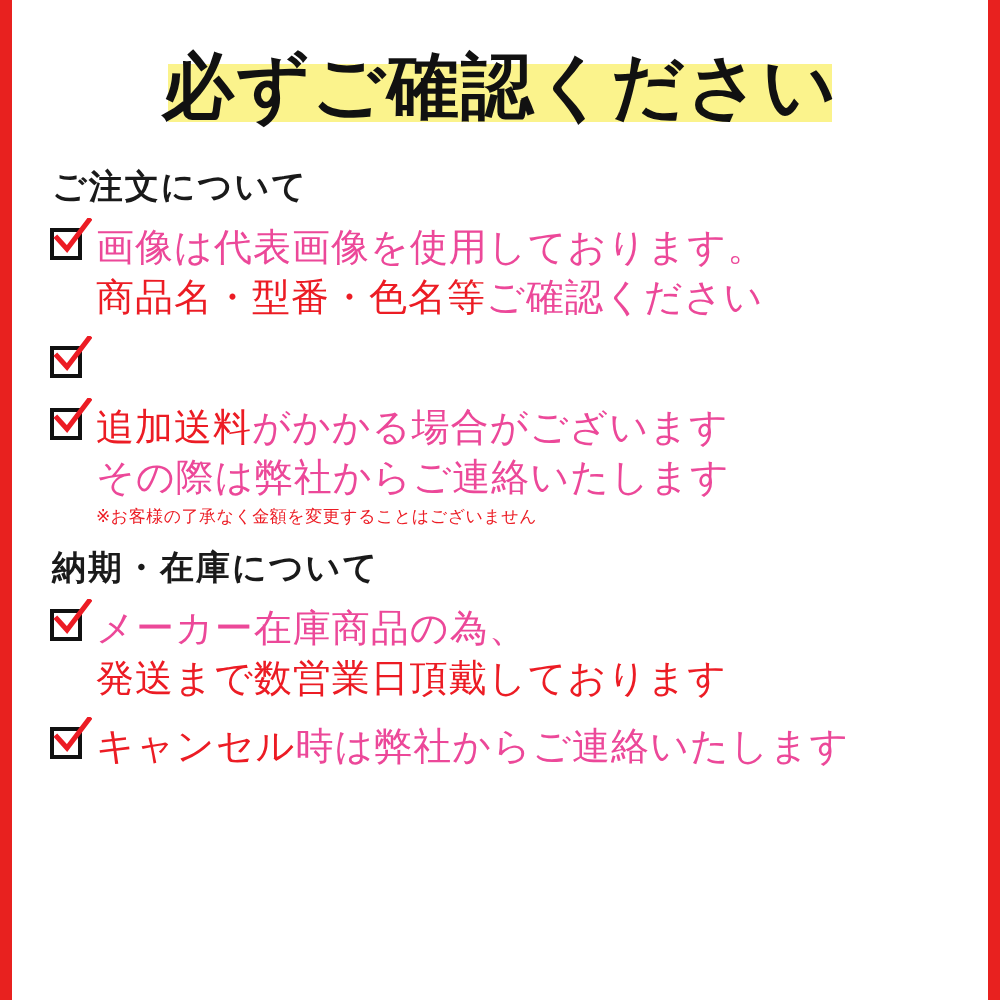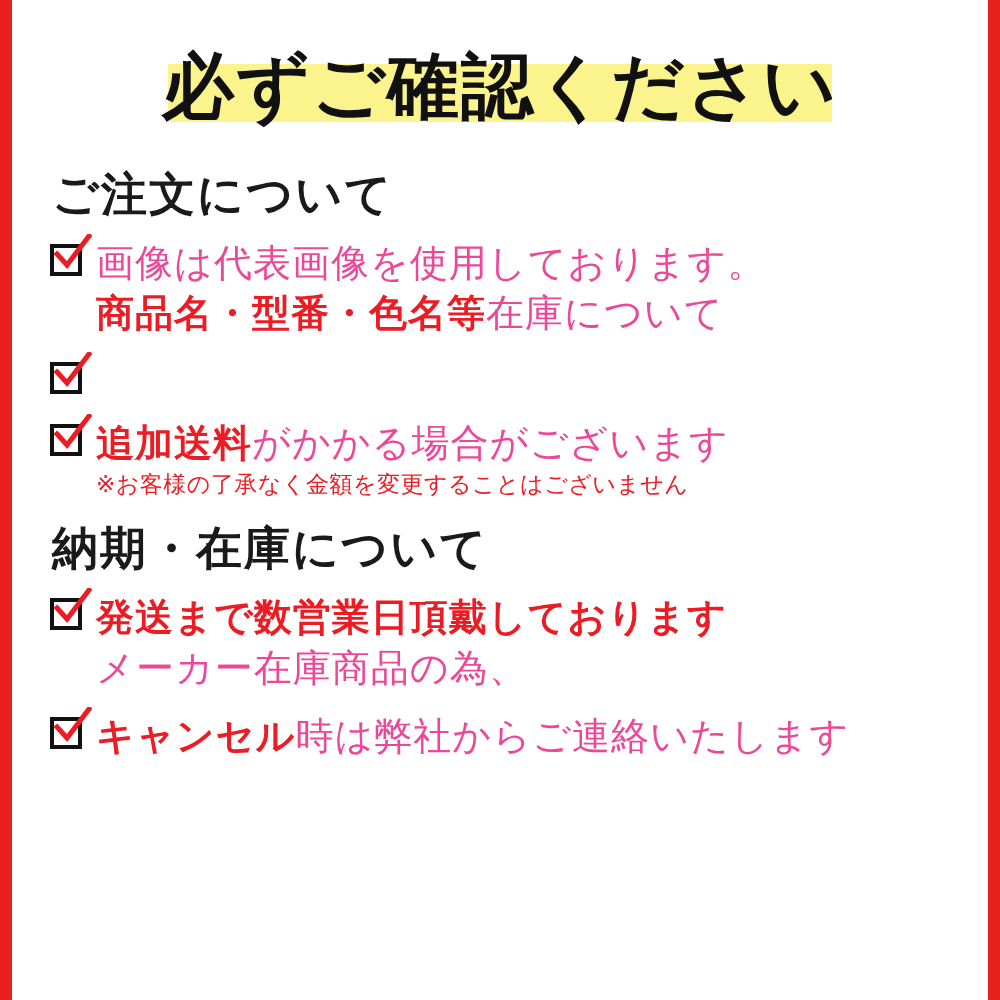--- a/index.html
+++ b/index.html
@@ -63,21 +63,21 @@
     font-size: 72px;
     line-height: 104px;
     font-weight: bold;
     letter-spacing: 2px;
     color: #111111;
     white-space: nowrap;
   }
 
   
   .section-heading {
-    font-size: 46px;
+    font-size: 34px;
     font-weight: bold;
     color: #1a1a1a;
     letter-spacing: 2px;
     margin: 26px 0 6px 12px;
   }
   .section-heading.second {
     margin-top: 16px;
   }
 
   
@@ -114,27 +114,27 @@
   }
   .line {
     font-size: 38px;
     line-height: 1.32;
     color: #1a1a1a;
     letter-spacing: 1px;
     white-space: nowrap;
   }
   .line .red {
     color: #ec1c24;
-    font-weight: bold;
+    font-weight: normal;
   }
   .line .blk {
     color: #ec4899;
   }
   .note {
-    font-size: 23px;
+    font-size: 17px;
     line-height: 1.3;
     color: #ec1c24;
     letter-spacing: 0.5px;
     margin-top: 2px;
     white-space: nowrap;
   }
 </style>
 </head>
 <body>
 
@@ -153,21 +153,21 @@
         <div class="section-heading">ご注文について</div>
         <div class="item">
           <div class="checkbox">
             <span class="box"></span>
             <svg class="tick" viewBox="0 0 40 40" aria-hidden="true">
               <path d="M5 20 L15 31 L37 2" fill="none" stroke="#ec1c24" stroke-width="5" stroke-linecap="square"></path>
             </svg>
           </div>
           <div class="lines">
             <div class="line"><span class="blk">画像は代表画像を使用しております。</span></div>
-            <div class="line"><span class="red">商品名・型番・色名等</span><span class="blk">在庫について</span></div>
+            <div class="line"><span class="red">商品名・型番・色名等</span><span class="blk">ご確認ください</span></div>
           </div>
         </div>
         <div class="item">
           <div class="checkbox">
             <span class="box"></span>
             <svg class="tick" viewBox="0 0 40 40" aria-hidden="true">
               <path d="M5 20 L15 31 L37 2" fill="none" stroke="#ec1c24" stroke-width="5" stroke-linecap="square"></path>
             </svg>
           </div>
           <div class="lines">
@@ -175,34 +175,35 @@
         </div>
         <div class="item">
           <div class="checkbox">
             <span class="box"></span>
             <svg class="tick" viewBox="0 0 40 40" aria-hidden="true">
               <path d="M5 20 L15 31 L37 2" fill="none" stroke="#ec1c24" stroke-width="5" stroke-linecap="square"></path>
             </svg>
           </div>
           <div class="lines">
             <div class="line"><span class="red">追加送料</span><span class="blk">がかかる場合がございます</span></div>
+            <div class="line"><span class="blk">その際は弊社からご連絡いたします</span></div>
             <div class="note">※お客様の了承なく金額を変更することはございません</div>
           </div>
         </div>
         <div class="section-heading second">納期・在庫について</div>
         <div class="item">
           <div class="checkbox">
             <span class="box"></span>
             <svg class="tick" viewBox="0 0 40 40" aria-hidden="true">
               <path d="M5 20 L15 31 L37 2" fill="none" stroke="#ec1c24" stroke-width="5" stroke-linecap="square"></path>
             </svg>
           </div>
           <div class="lines">
+            <div class="line"><span class="blk">メーカー在庫商品の為、</span></div>
             <div class="line"><span class="red">発送まで数営業日頂戴しております</span></div>
-            <div class="line"><span class="blk">メーカー在庫商品の為、</span></div>
           </div>
         </div>
         <div class="item">
           <div class="checkbox">
             <span class="box"></span>
             <svg class="tick" viewBox="0 0 40 40" aria-hidden="true">
               <path d="M5 20 L15 31 L37 2" fill="none" stroke="#ec1c24" stroke-width="5" stroke-linecap="square"></path>
             </svg>
           </div>
           <div class="lines">

